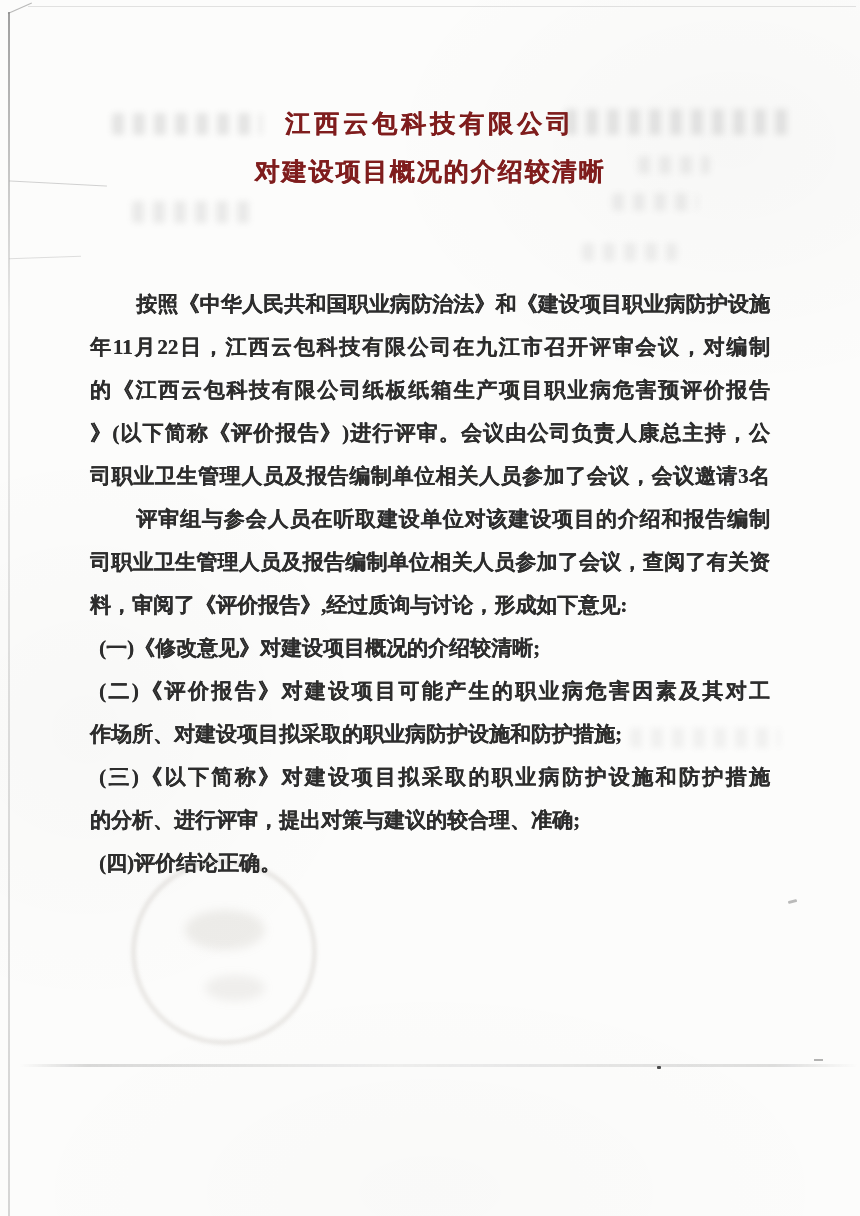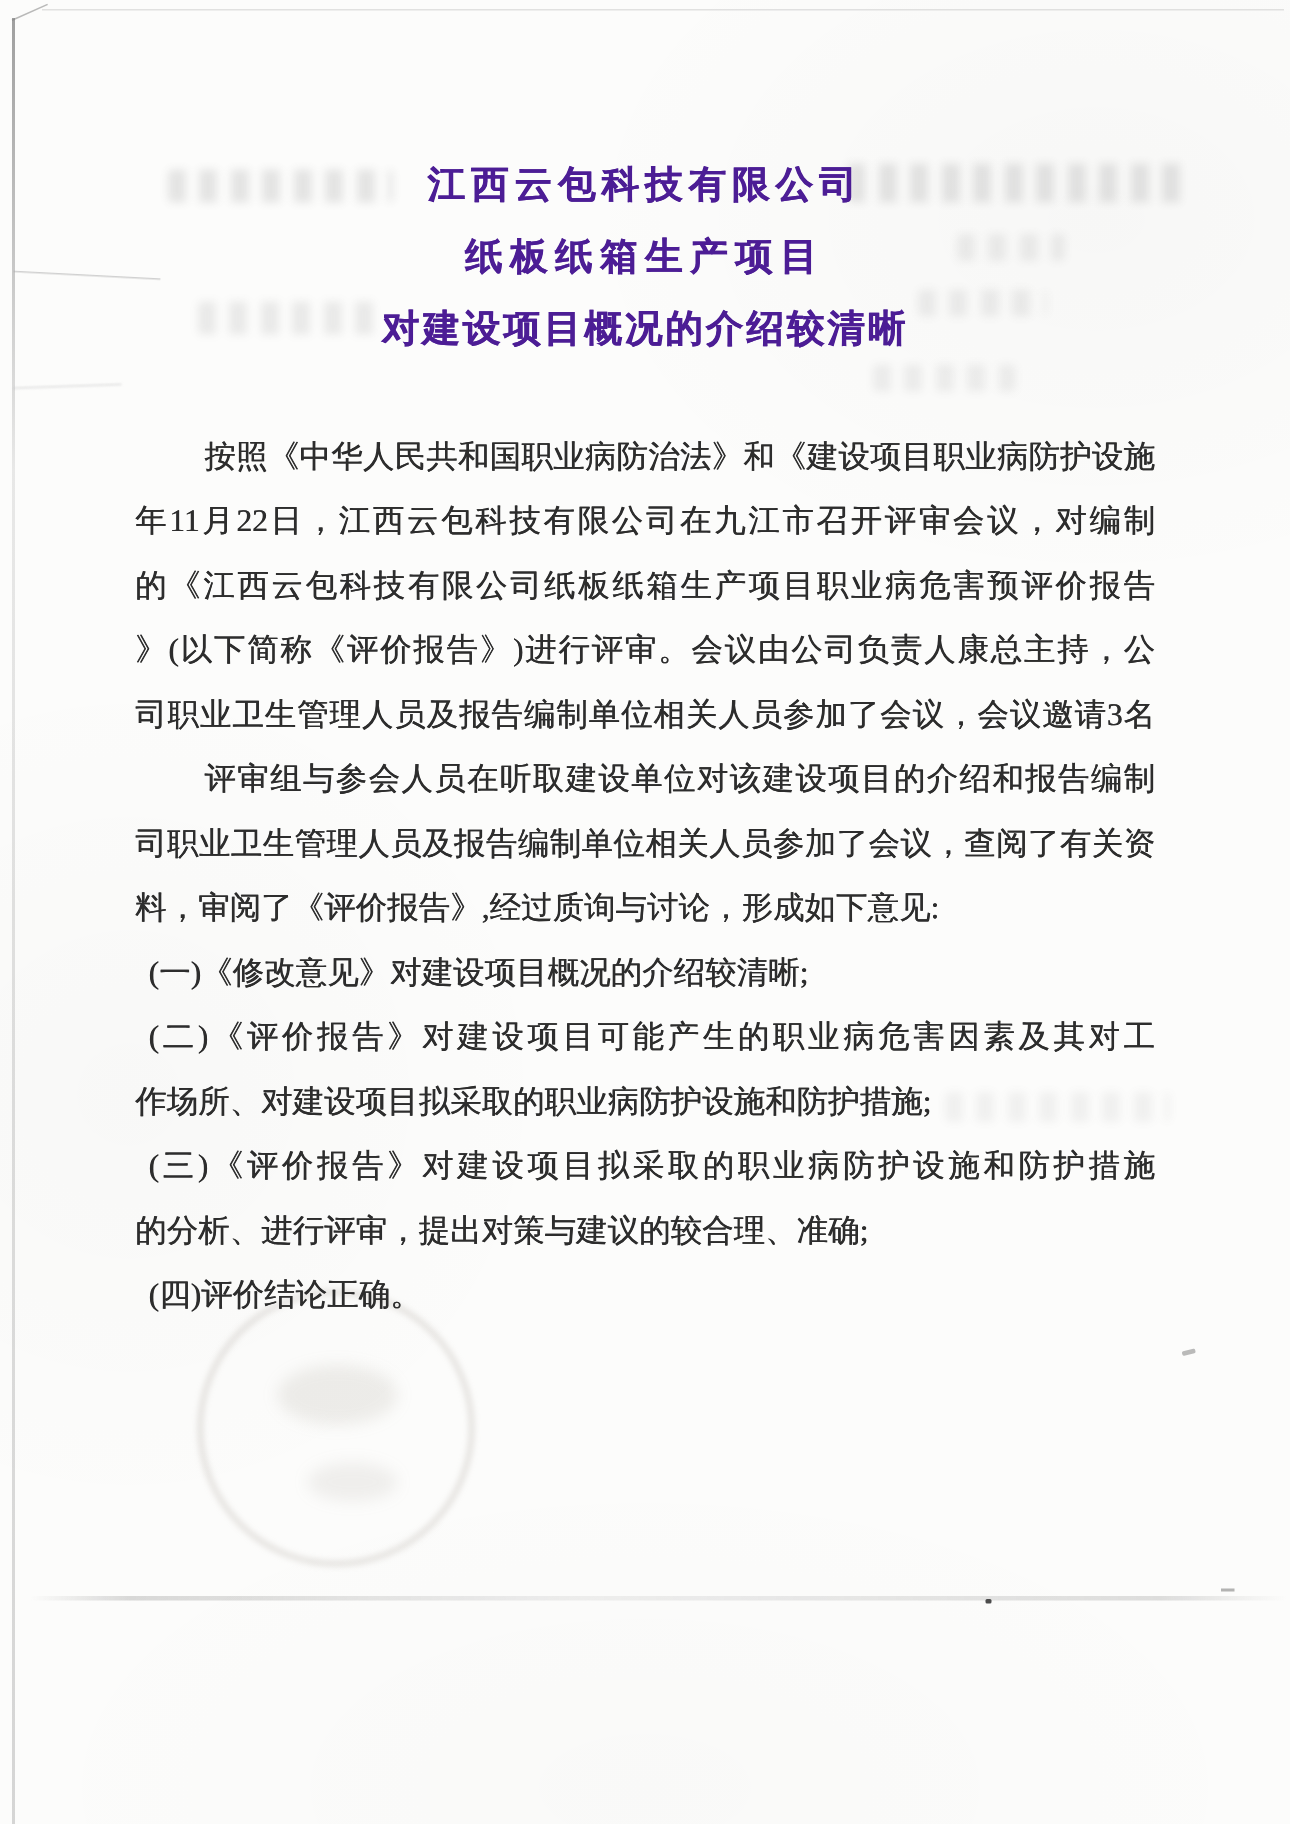--- a/index.html
+++ b/index.html
@@ -42,31 +42,32 @@
   
   .crease{ position:absolute; left:20px; top:1064px; width:838px; height:3px; filter:blur(.5px);
     background:linear-gradient(90deg, rgba(0,0,0,0), rgba(140,140,140,.32) 8%, rgba(165,165,165,.15) 45%, rgba(140,140,140,.28) 90%, rgba(0,0,0,0)); }
   .speck-1{ position:absolute; left:657px; top:1066px; width:4px; height:3px; background:#4c4c4c; border-radius:1px; }
   .speck-2{ position:absolute; left:814px; top:1059px; width:9px; height:2px; background:rgba(130,130,130,.6); }
   .speck-3{ position:absolute; left:788px; top:900px; width:9px; height:3px;
     background:rgba(120,120,120,.5); transform:rotate(-14deg); border-radius:1px; }
   
   .title-block{
     position:absolute; left:90px; top:100px; width:680px; z-index:2;
-    text-align:center; color:#4c1d95; font-weight:bold;
+    text-align:center; color:#7f1d1d; font-weight:bold;
     font-size:25px; line-height:48px;
     text-shadow:0.4px 0 0 currentColor;
   }
   .t1{ letter-spacing:4px; }
   .t2{ letter-spacing:5px; }
   .t3{ letter-spacing:2px; }
   .body-text{
     position:absolute; left:90px; top:283px; width:680px; z-index:2;
     color:#2d2d2d; font-size:21px; line-height:43px;
     text-shadow:0.3px 0 0 currentColor;
+    font-weight:bold;
   }
   .bl{ white-space:nowrap; }
   .j{ white-space:normal; text-align:justify; text-align-last:justify; text-justify:inter-character; }
   .ind2{ text-indent:2.2em; }
   .ind05{ padding-left:9px; }
 </style>
 </head>
 <body>
 
 <div class="scan">
@@ -89,34 +90,33 @@
   <div class="stamp-blob-a"></div>
   <div class="stamp-blob-b"></div>
 
   <div class="crease"></div>
   <div class="speck-1"></div>
   <div class="speck-2"></div>
   <div class="speck-3"></div>
 
   <div class="title-block">
     <div class="t1">江西云包科技有限公司</div>
-    <div class="t2">纸板纸箱生产项目</div>
     <div class="t3">对建设项目概况的介绍较清晰</div>
   </div>
 
   <div class="body-text">
     <div class="bl j ind2">按照《中华人民共和国职业病防治法》和《建设项目职业病防护设施</div>
     <div class="bl j">年11月22日，江西云包科技有限公司在九江市召开评审会议，对编制</div>
     <div class="bl j">的《江西云包科技有限公司纸板纸箱生产项目职业病危害预评价报告</div>
     <div class="bl j">》(以下简称《评价报告》)进行评审。会议由公司负责人康总主持，公</div>
     <div class="bl j">司职业卫生管理人员及报告编制单位相关人员参加了会议，会议邀请3名</div>
     <div class="bl j ind2">评审组与参会人员在听取建设单位对该建设项目的介绍和报告编制</div>
     <div class="bl j">司职业卫生管理人员及报告编制单位相关人员参加了会议，查阅了有关资</div>
     <div class="bl">料，审阅了《评价报告》,经过质询与讨论，形成如下意见:</div>
     <div class="bl ind05">(一)《修改意见》对建设项目概况的介绍较清晰;</div>
     <div class="bl j ind05">(二)《评价报告》对建设项目可能产生的职业病危害因素及其对工</div>
     <div class="bl">作场所、对建设项目拟采取的职业病防护设施和防护措施;</div>
-    <div class="bl j ind05">(三)《评价报告》对建设项目拟采取的职业病防护设施和防护措施</div>
+    <div class="bl j ind05">(三)《以下简称》对建设项目拟采取的职业病防护设施和防护措施</div>
     <div class="bl">的分析、进行评审，提出对策与建议的较合理、准确;</div>
     <div class="bl ind05">(四)评价结论正确。</div>
   </div>
 
 </div>
 
 </body></html>

